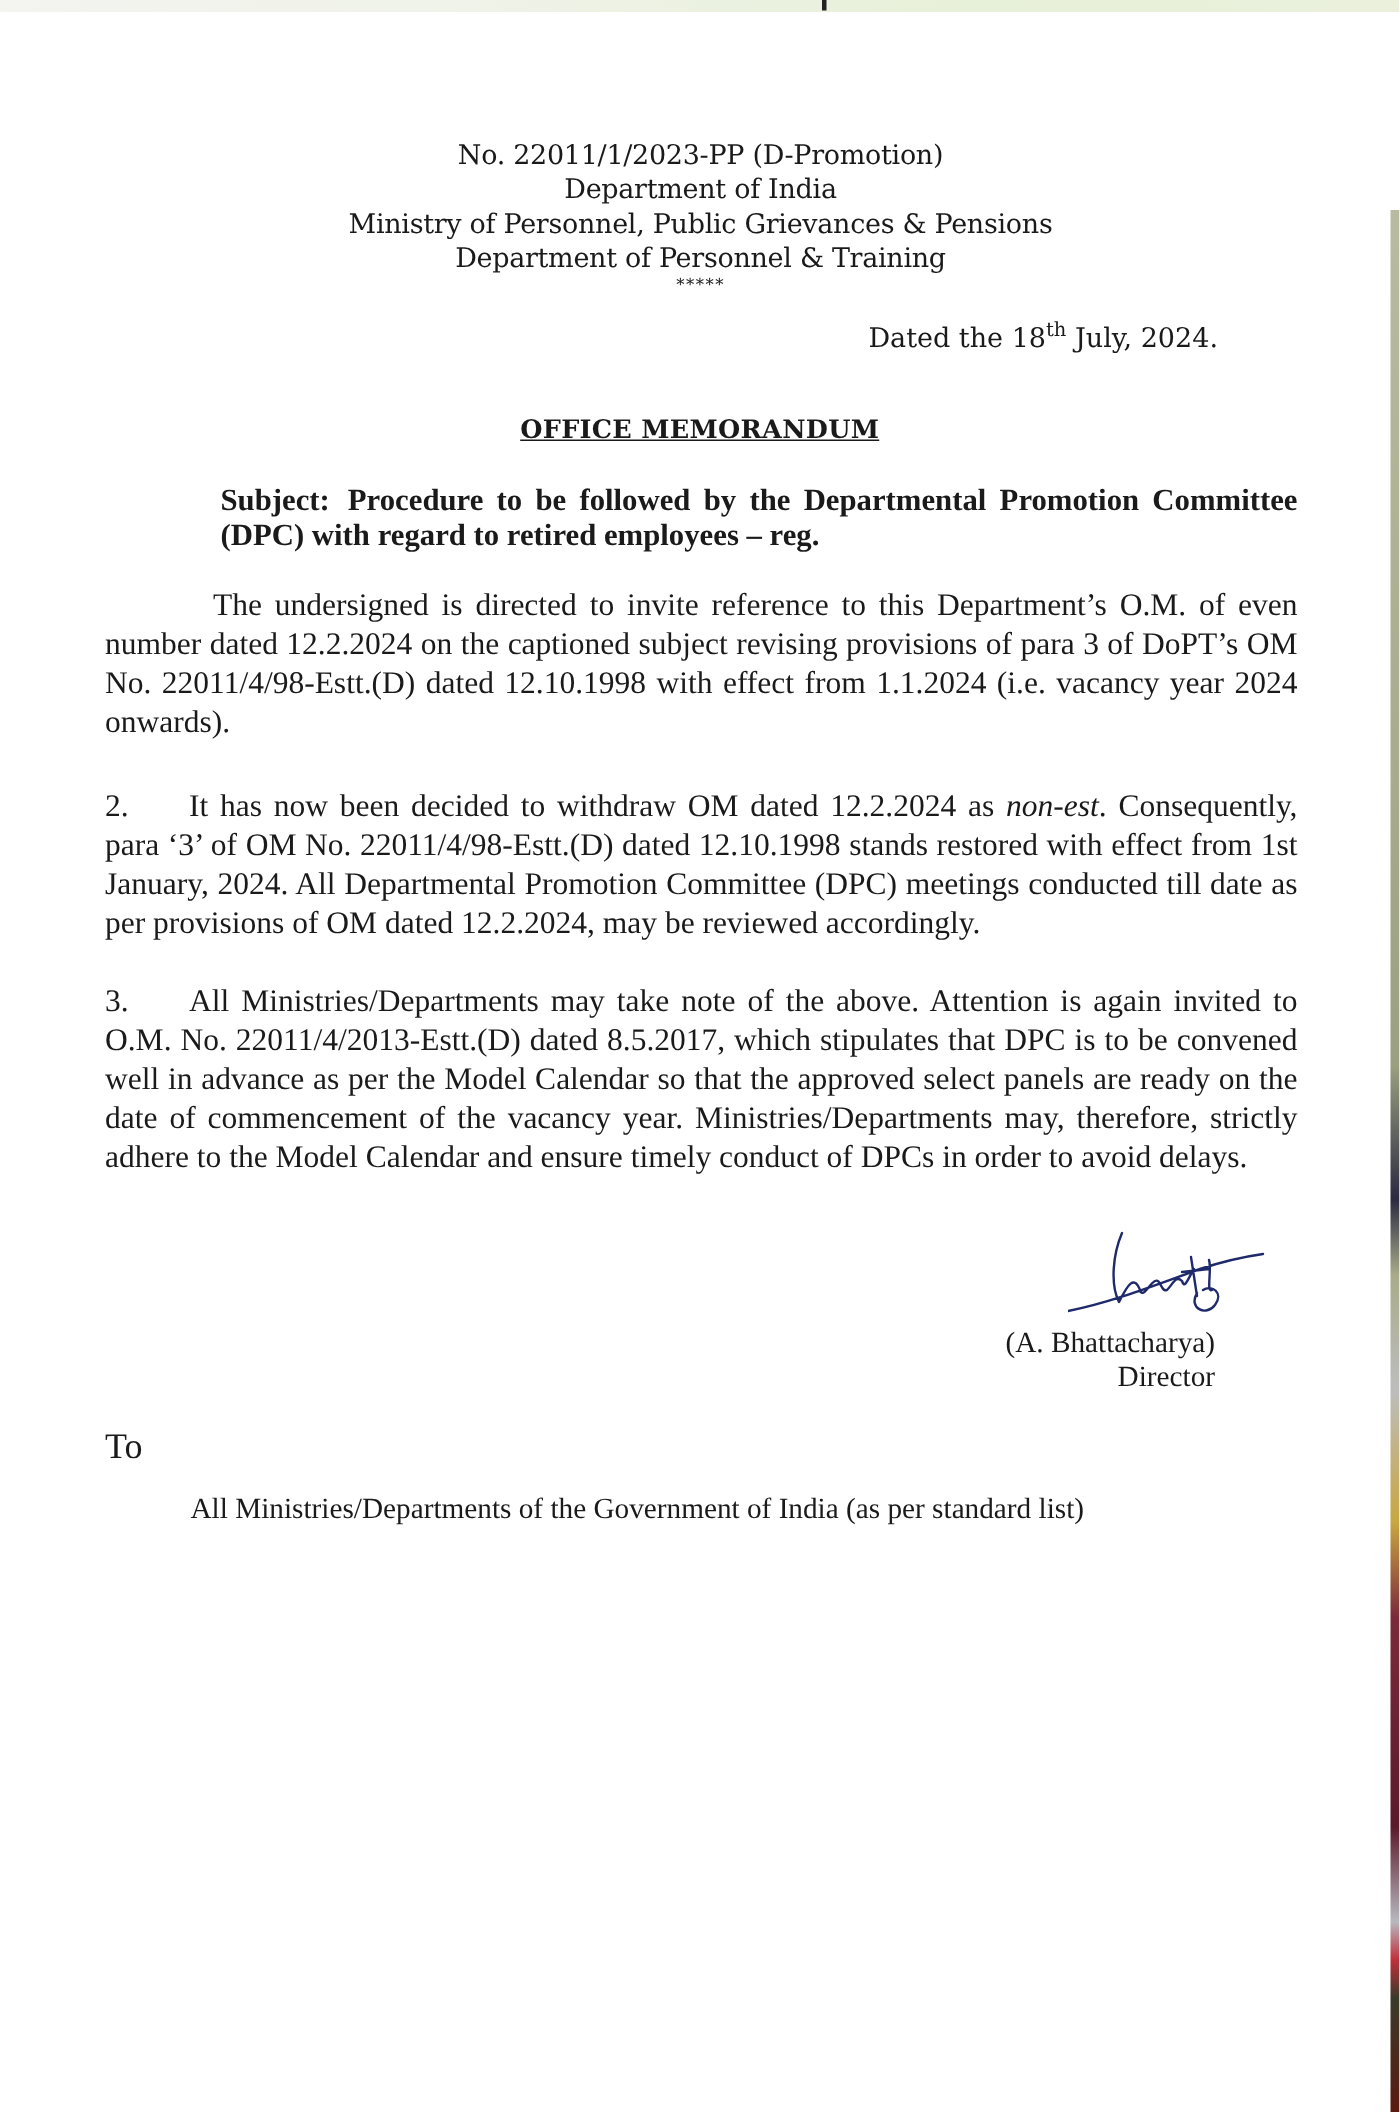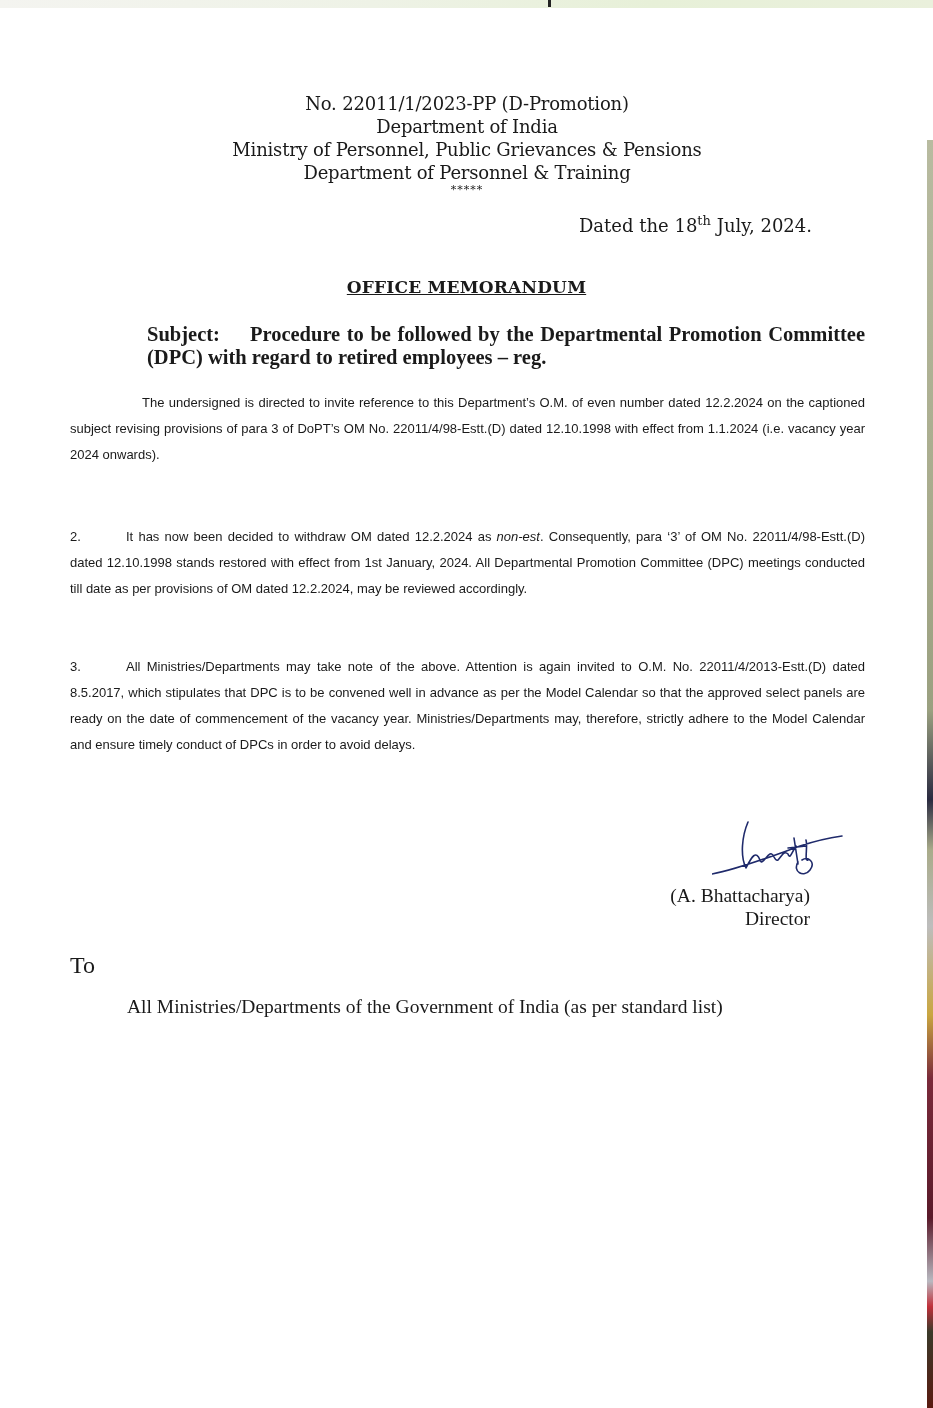--- a/index.html
+++ b/index.html
@@ -31,25 +31,25 @@
   .place-block sup { font-size:13px; }
   .memo-title {
     position:absolute; left:0; width:933px; top:261px; text-align:center;
     font-size:17px; font-weight:bold; text-decoration:underline; letter-spacing:0.2px;
   }
   .subject {
     position:absolute; left:147px; top:307px; width:718px;
     font-family:"Liberation Serif", serif; font-weight:bold;
     font-size:20.5px; line-height:23px; text-align:justify;
   }
-  .subject .label { margin-right:30px; }
+  .subject .label { margin-right:12px; }
   .para {
     position:absolute; left:70px; width:795px;
-    font-family:Liberation Sans, sans-serif;
-    font-size:13px; line-height:26px; text-align:justify;
+    font-family:Liberation Serif, serif;
+    font-size:21px; line-height:26px; text-align:justify;
   }
   .para .num { display:inline-block; width:56px; }
   .para .indent { display:inline-block; width:72px; }
   #para1 { top:374px; }
   #para2 { top:508px; }
   #para3 { top:638px; }
   .signature {
     position:absolute; left:712px; top:800px; width:140px; height:70px;
   }
   .sign-block {

